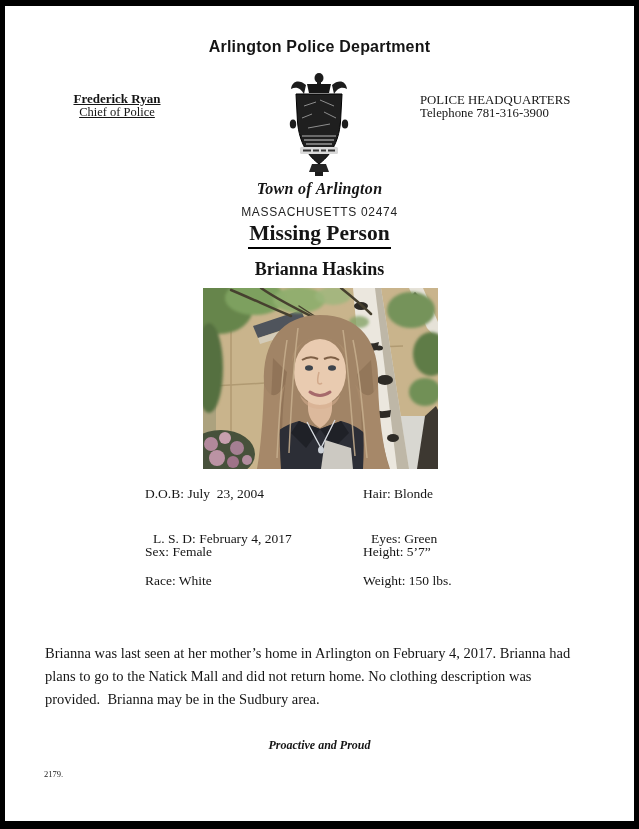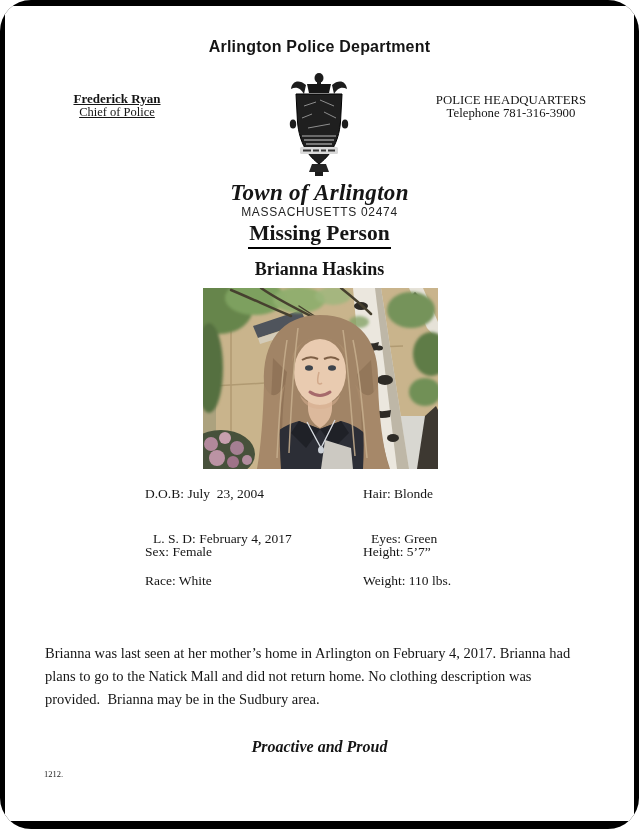--- a/index.html
+++ b/index.html
@@ -1,47 +1,47 @@
 <!DOCTYPE html>
 <html><head>
 <meta charset="utf-8">
 <style>
   html,body { margin:0; padding:0; background:#ffffff; }
   .page {
     position:relative; width:639px; height:829px; background:#000;
-    font-family:"Liberation Serif", serif; color:#151515; overflow:hidden;border-radius:31px;
+    font-family:"Liberation Serif", serif; color:#151515; overflow:hidden;
   }
   .sheet { position:absolute; left:5px; top:6px; width:629px; height:815px; background:#fff; }
   .abs { position:absolute; }
   .ctr { left:0; right:0; text-align:center; }
   .pre { white-space:pre; }
 
   .doc-title {
     top:38px; font-family:"Liberation Sans", sans-serif;
     font-weight:bold; font-size:16px; letter-spacing:0.2px;
   }
   .chief-block { left:37px; top:92px; width:160px; text-align:center; font-size:12.5px; line-height:13.5px;text-decoration:underline; }
   .chief-name { font-weight:bold; font-size:13px; }
-  .hq-block { left:420px; top:94px; width:182px; text-align:center; font-size:12.8px; line-height:13.2px; }
+  .hq-block { left:420px; top:94px; width:182px; font-size:12.8px; line-height:13.2px; }
   .seal { left:286px; top:72px; width:66px; height:106px; }
-  .town-script { top:180px; font-size:23px; font-style:italic; font-weight:bold; letter-spacing:0.3px; }
+  .town-script { top:180px; font-size:16px; font-style:italic; font-weight:bold; letter-spacing:0.3px; }
   .state-zip { top:205px; font-family:"Liberation Sans", sans-serif; font-size:12px; letter-spacing:0.7px; color:#222; }
 
   .mp-heading { top:221px; font-weight:bold; font-size:21.5px; }
   .mp-heading .u { display:inline-block; border-bottom:2.5px solid #000; padding:0 1px 1px 1px; }
   .person-name { top:259px; font-weight:bold; font-size:18px; }
 
   .photo { left:203px; top:288px; width:235px; height:181px; }
 
   .detail { font-size:13.5px; }
   .dl { left:145px; } .dr { left:363px;text-align:right; }
   .r0 { top:486px; } .r1 { top:531px;margin-left:8px; } .r2 { top:544px; } .r3 { top:573px; }
 
   .para { left:45px; top:642px; font-size:14.5px; line-height:23px; }
-  .motto { top:738px; font-size:16px; font-weight:bold; font-style:italic; }
+  .motto { top:738px; font-size:12px; font-weight:bold; font-style:italic; }
   .contact { left:44px; top:769px; width:560px; font-size:8.5px; line-height:11px; color:#1a1a1a; }
 </style>
 </head>
 <body>
 
 <div class="page">
   <div class="sheet"></div>
 
   <div class="abs ctr doc-title">Arlington Police Department</div>
 
@@ -188,26 +188,26 @@
     </g>
   </svg>
 
   <div class="abs detail pre dl r0">D.O.B: July  23, 2004</div>
   <div class="abs detail pre dl r1">L. S. D: February 4, 2017</div>
   <div class="abs detail pre dl r2">Sex: Female</div>
   <div class="abs detail pre dl r3">Race: White</div>
   <div class="abs detail pre dr r0">Hair: Blonde</div>
   <div class="abs detail pre dr r1">Eyes: Green</div>
   <div class="abs detail pre dr r2">Height: 5’7”</div>
-  <div class="abs detail pre dr r3">Weight: 110 lbs.</div>
+  <div class="abs detail pre dr r3">Weight: 150 lbs.</div>
 
   <div class="abs para">
     <div class="pre">Brianna was last seen at her mother’s home in Arlington on February 4, 2017. Brianna had</div>
     <div class="pre">plans to go to the Natick Mall and did not return home. No clothing description was</div>
     <div class="pre">provided.  Brianna may be in the Sudbury area.</div>
   </div>
 
   <div class="abs ctr motto">Proactive and Proud</div>
 
   <div class="abs contact">
-    <div class="pre">1212.</div>
+    <div class="pre">2179.</div>
   </div>
 </div>
 
 </body></html>

